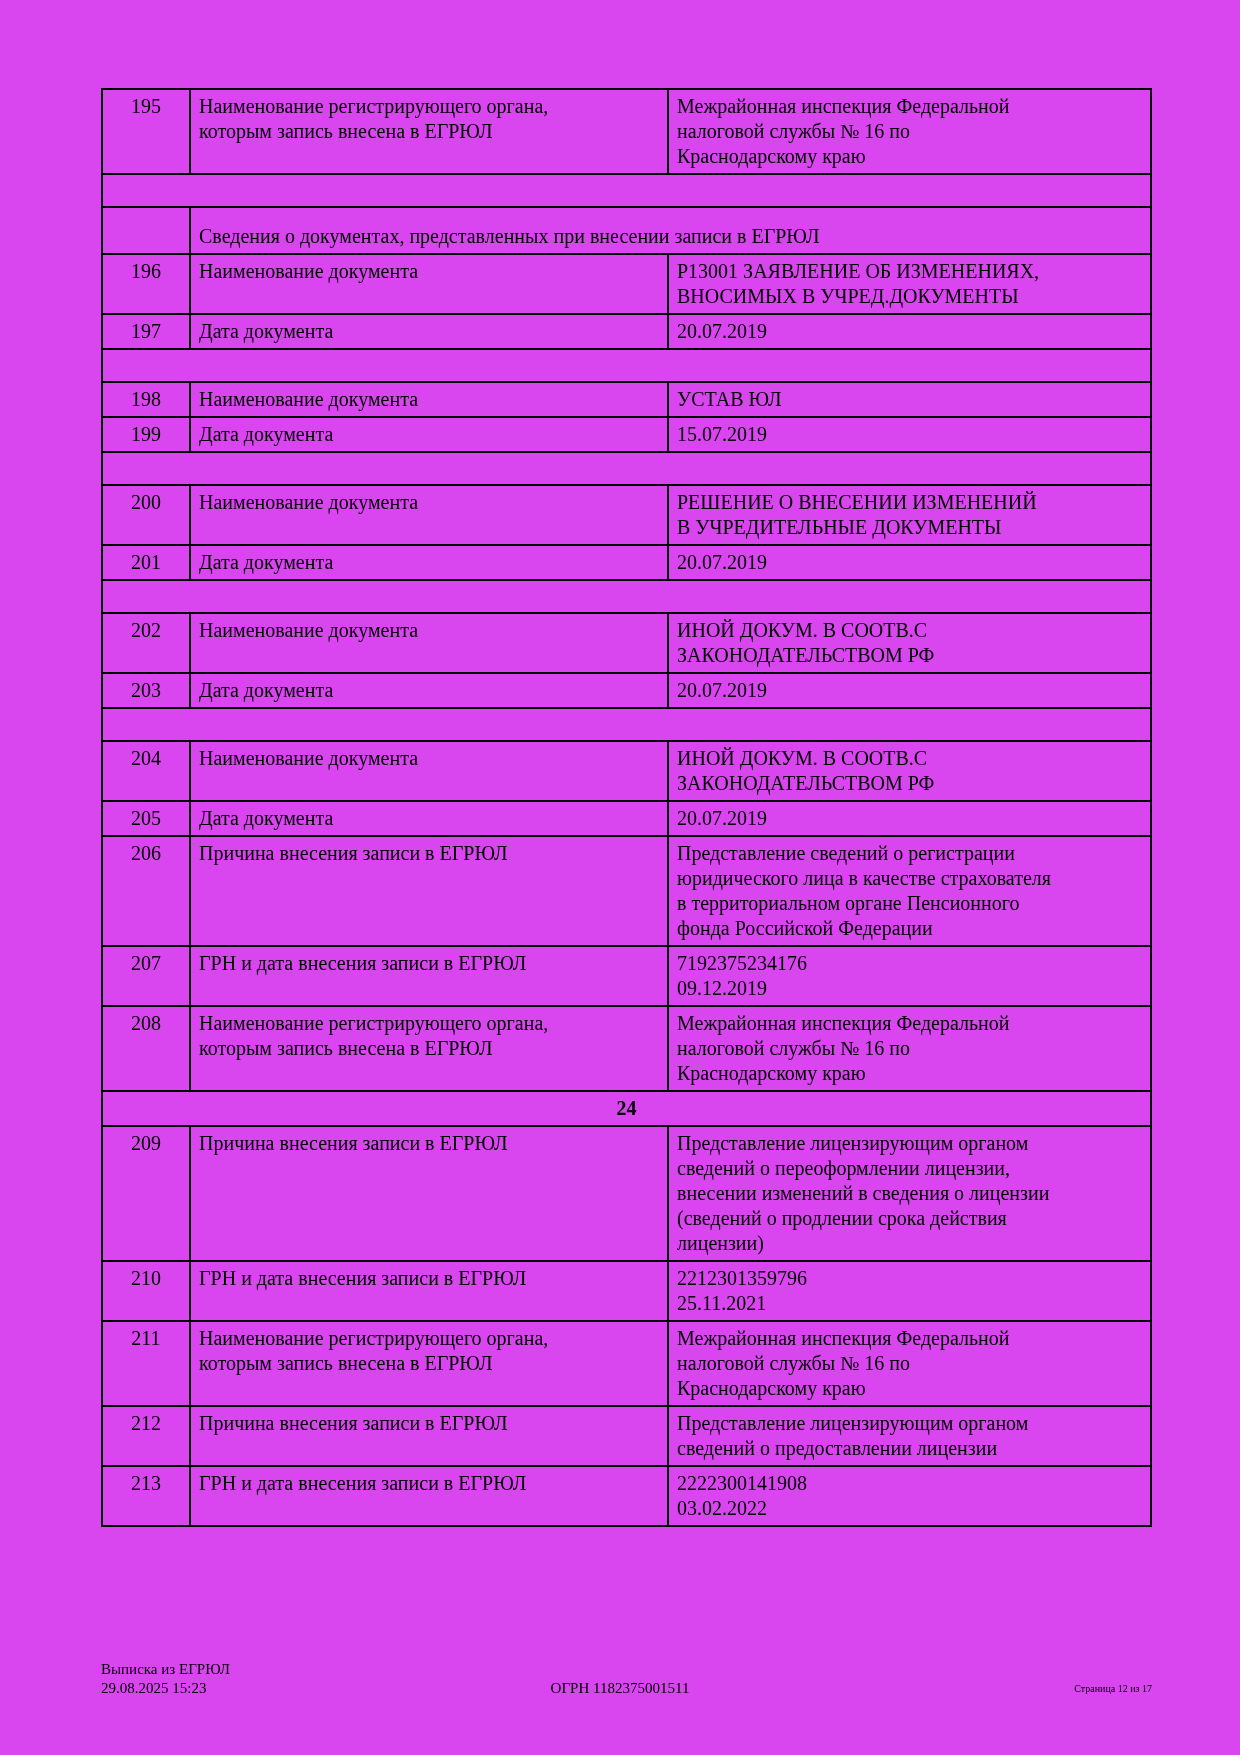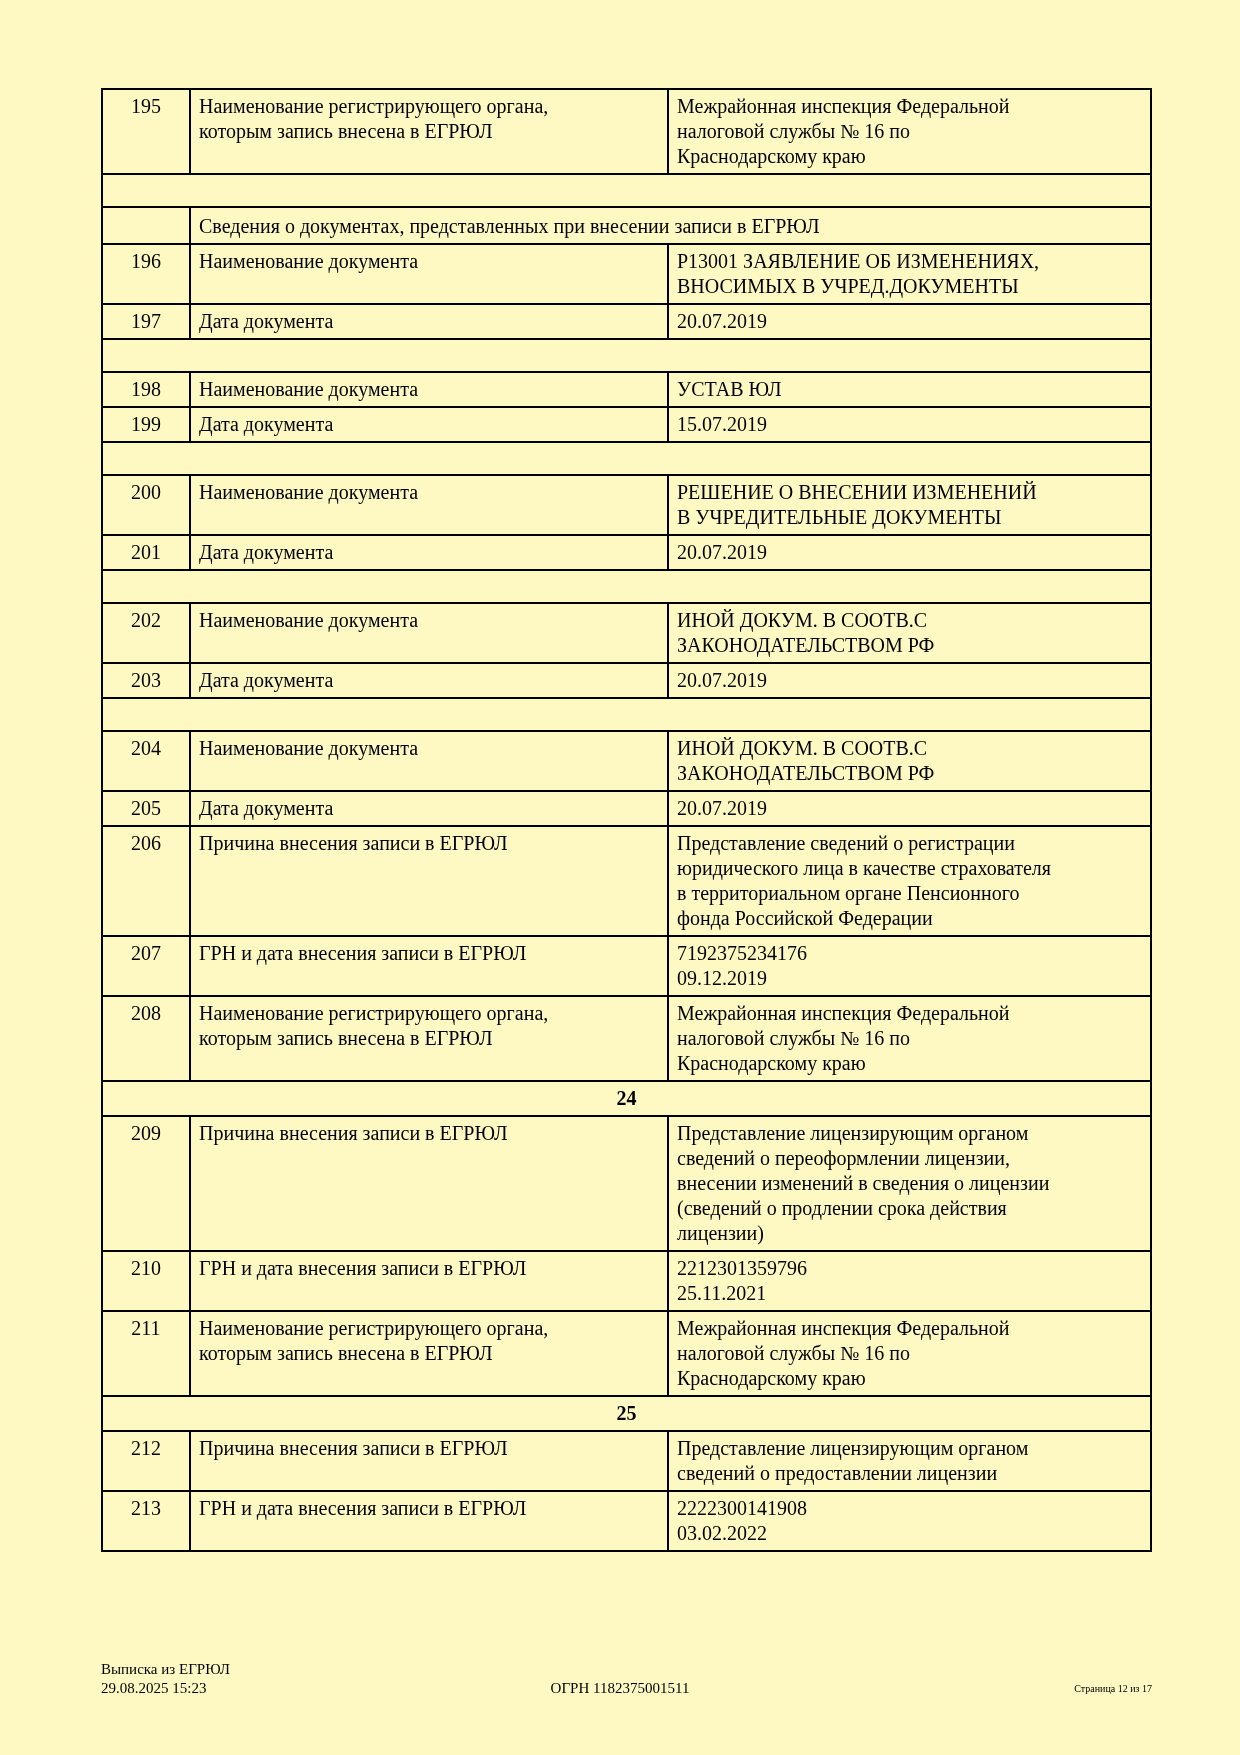--- a/index.html
+++ b/index.html
@@ -1,20 +1,20 @@
 <!DOCTYPE html>
 <html><head>
 <meta charset="utf-8">
 <style>
   html, body { margin: 0; padding: 0; background: #ffffff; }
   .page {
     position: relative;
     width: 1240px;
     height: 1755px;
-    background: #fef9c3;
+    background: #d946ef;
     color: #000000;
     font-family: "Liberation Serif", "DejaVu Serif", serif;
     overflow: hidden;
   }
   .egrul-table {
     position: absolute;
     left: 101px;
     top: 88px;
     width: 1051px;
     border: 2px solid #000000;
@@ -43,21 +43,21 @@
     padding: 4px 12px 4px 8px;
     white-space: pre-line;
   }
   .cell-value {
     flex: 1 1 auto;
     padding: 4px 20px 4px 8px;
     white-space: pre-line;
   }
   .cell-merged {
     flex: 1 1 auto;
-    padding: 6px 4px 4px 8px;
+    padding: 16px 4px 4px 8px;
     white-space: pre-line;
   }
   .group-row { display: block; }
   .cell-group {
     text-align: center;
     font-weight: bold;
     padding: 4px 0;
   }
   .spacer-row { height: 33px; }
   .footer-left {
@@ -200,23 +200,20 @@
         <div class="cell cell-value">2212301359796
 25.11.2021</div>
       </div>
       <div class="row data-row">
         <div class="cell cell-num">211</div>
         <div class="cell cell-label">Наименование регистрирующего органа,
 которым запись внесена в ЕГРЮЛ</div>
         <div class="cell cell-value">Межрайонная инспекция Федеральной
 налоговой службы № 16 по
 Краснодарскому краю</div>
-      </div>
-      <div class="row group-row">
-        <div class="cell cell-group">25</div>
       </div>
       <div class="row data-row">
         <div class="cell cell-num">212</div>
         <div class="cell cell-label">Причина внесения записи в ЕГРЮЛ</div>
         <div class="cell cell-value">Представление лицензирующим органом
 сведений о предоставлении лицензии</div>
       </div>
       <div class="row data-row">
         <div class="cell cell-num">213</div>
         <div class="cell cell-label">ГРН и дата внесения записи в ЕГРЮЛ</div>

